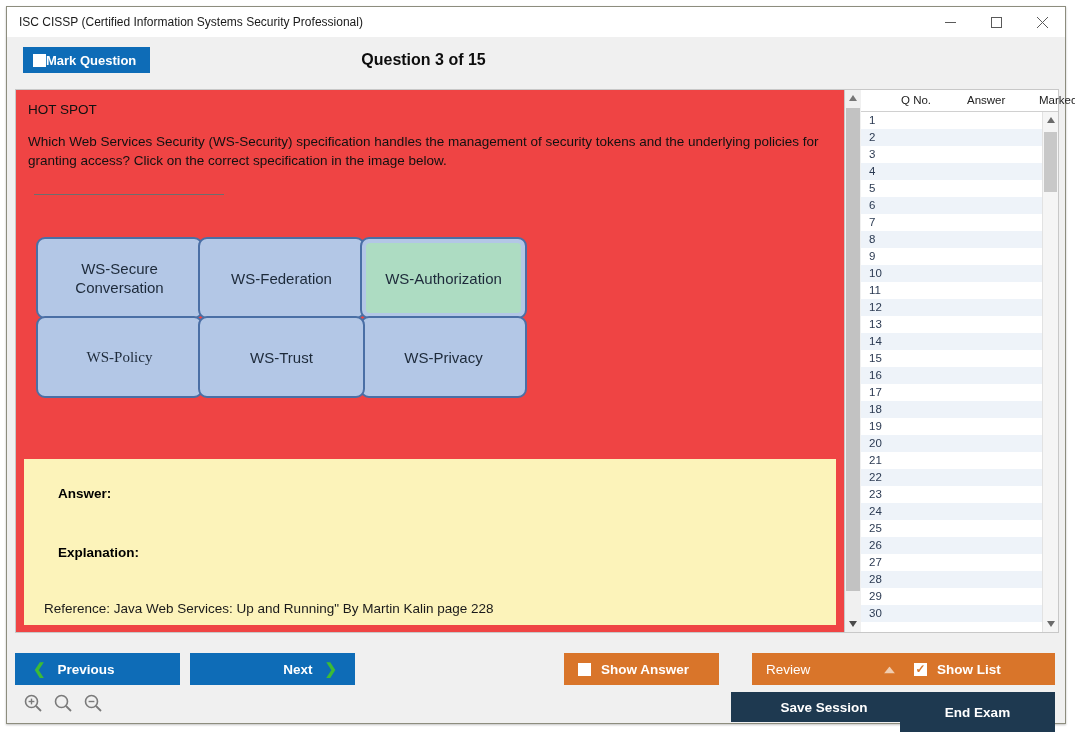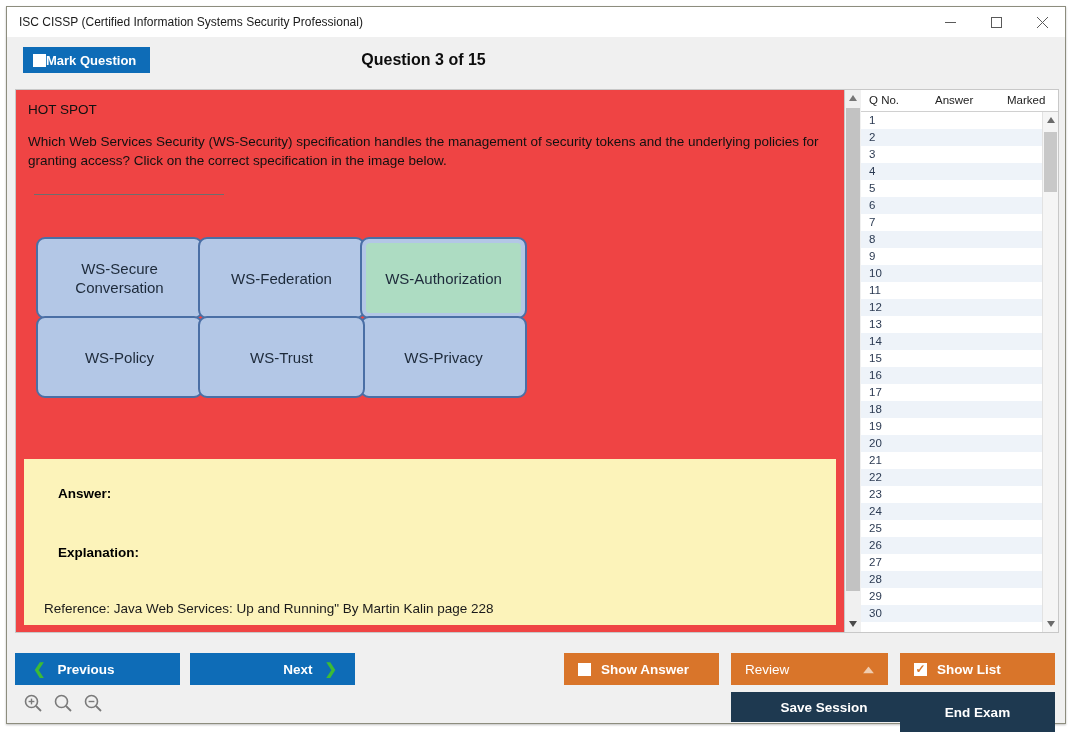--- a/index.html
+++ b/index.html
@@ -171,21 +171,21 @@
   }
 
   .list-head {
     position: absolute; left: 16px; right: 0; top: 0; height: 22px;
     background: #ffffff;
     border-bottom: 1px solid #d0d0d0;
     box-sizing: border-box;
   }
   .lh-cell {
     position: absolute; top: 4px;
-    font-size: 11.5px; color: #222;
+    font-size: 11.5px; color: #222; margin-left: 32px;
   }
   .lh-q { left: 8px; }
   .lh-a { left: 74px; }
   .lh-m { left: 146px; }
 
   .list-body {
     position: absolute; left: 16px; right: 16px; top: 22px; bottom: 0;
     overflow: hidden;
     background: #ffffff;
   }
@@ -300,21 +300,21 @@
           <div class="wsbox" style="left:0px; top:0px; width:167px; height:82px;">
             <span class="lbl">WS-Secure Conversation</span>
           </div>
           <div class="wsbox" style="left:162px; top:0px; width:167px; height:82px;">
             <span class="lbl">WS-Federation</span>
           </div>
           <div class="wsbox" style="left:324px; top:0px; width:167px; height:82px;">
             <span class="hl"></span>
             <span class="lbl">WS-Authorization</span>
           </div>
-          <div class="wsbox" style="left:0px; top:79px; width:167px; height:82px;">
+          <div class="wsbox" style="left:0px; top:79px; width:167px; height:82px;font-family:Liberation Serif, serif;">
             <span class="lbl">WS-Policy</span>
           </div>
           <div class="wsbox" style="left:324px; top:79px; width:167px; height:82px;">
             <span class="lbl">WS-Privacy</span>
           </div>
           <div class="wsbox" style="left:162px; top:79px; width:167px; height:82px;">
             <span class="lbl">WS-Trust</span>
           </div>
         </div>
 
@@ -466,21 +466,21 @@
       <button class="btn btn-blue" style="left:183px; top:18px; width:165px; height:32px; justify-content:flex-end; padding-right:18px; gap:12px;">
         <span>Next</span>
         <span class="chev">❯</span>
       </button>
 
       <button class="btn btn-orange" style="left:557px; top:18px; width:155px; height:32px; padding-left:14px; gap:10px;">
         <span class="cb-sq"></span>
         <span>Show Answer</span>
       </button>
 
-      <button class="btn btn-orange" style="left:724px; top:18px; width:157px; height:32px; padding-left:14px; font-weight:normal;">
+      <button class="btn btn-orange" style="left:745px; top:18px; width:157px; height:32px; padding-left:14px; font-weight:normal;">
         <span>Review</span>
         <span class="review-caret">
           <svg width="11" height="7" viewBox="0 0 11 7">
               <polygon points="5.5,0 11,7 0,7" fill="#f0cdb0"></polygon>
             </svg>
         </span>
       </button>
 
       <button class="btn btn-orange" style="left:893px; top:18px; width:155px; height:32px; padding-left:14px; gap:10px;">
         <span class="cb-sq">

